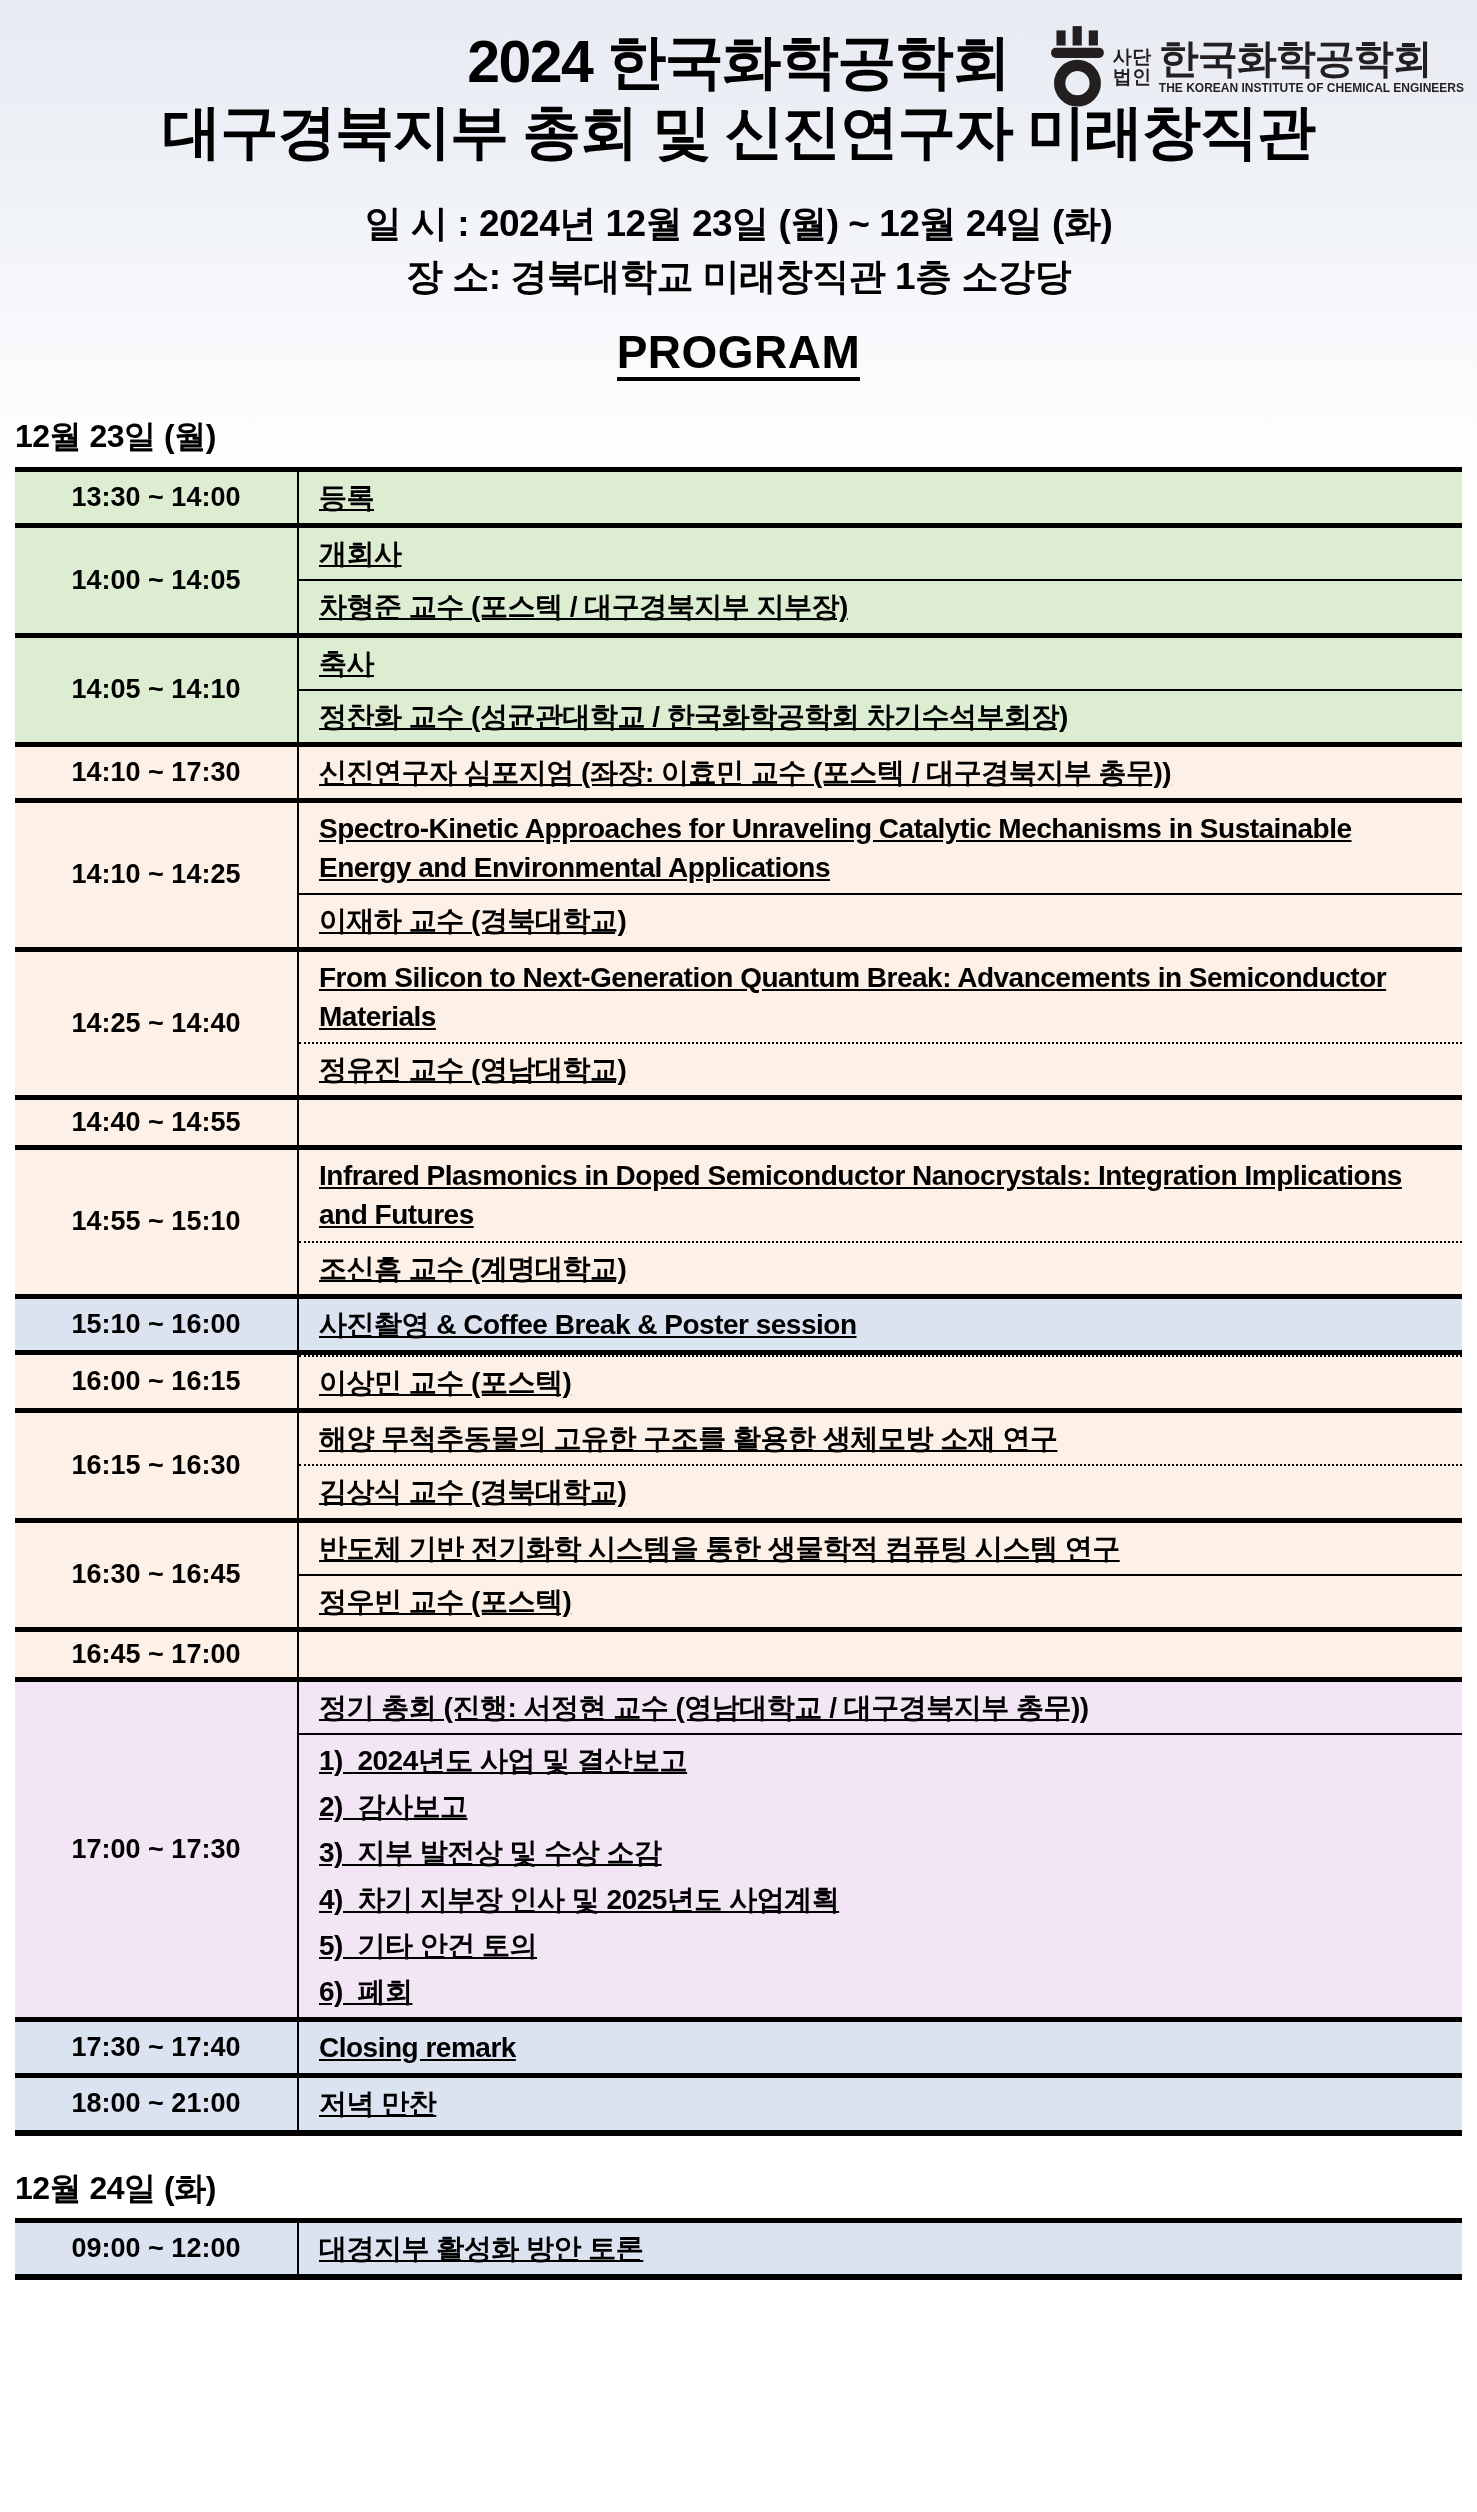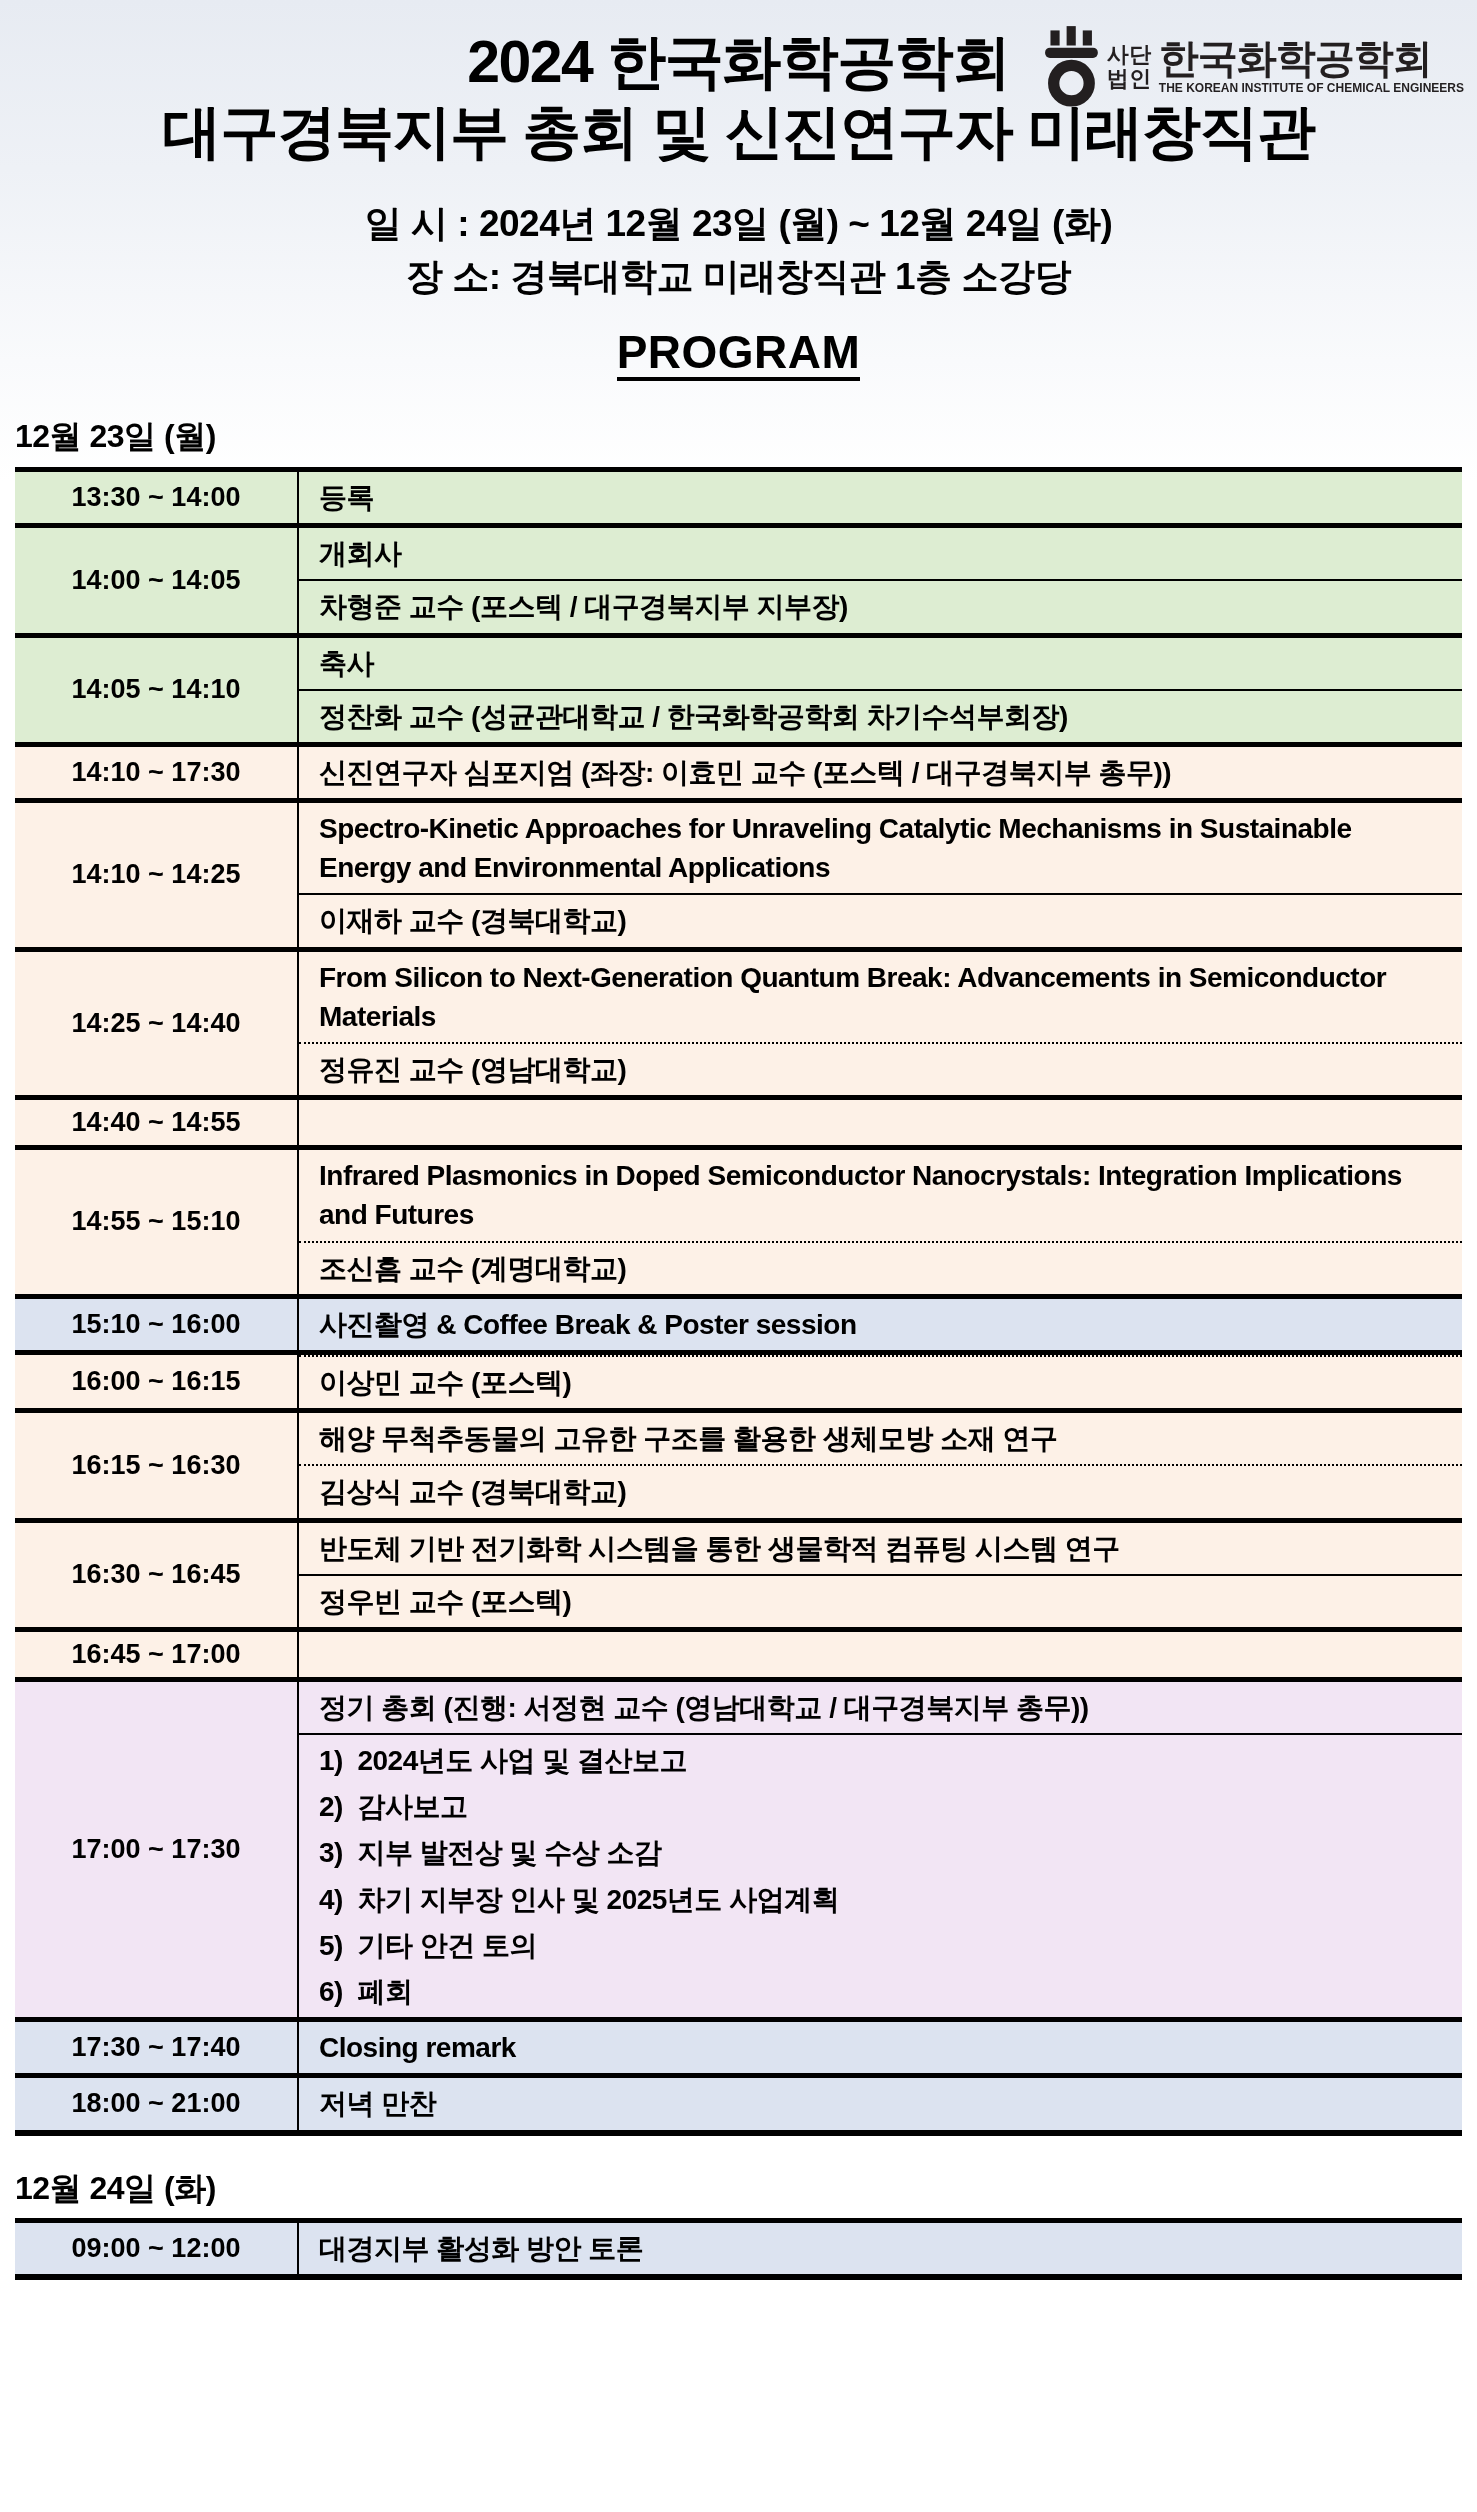--- a/index.html
+++ b/index.html
@@ -29,21 +29,21 @@
     display:inline-block; font-size:46px; line-height:1.1;
     border-bottom:4.5px solid #000; letter-spacing:0.5px;
   }
 
   
   .logo {
     position:absolute; top:26px; right:13px; z-index:2;
     display:flex; align-items:center; gap:7px; color:var(--logo,#231f20);
   }
   .logo svg { display:block; }
-  .logo-stack { display:flex; flex-direction:column; justify-content:center; line-height:1.05; font-size:22px; letter-spacing:0.5px; }
+  .logo-stack { display:flex; flex-direction:column; justify-content:center; line-height:1.05; font-size:19px; letter-spacing:0.5px; }
   .logo-main { display:flex; flex-direction:column; }
   .logo-kor { font-size:40px; line-height:1.0; letter-spacing:-1px; white-space:nowrap; }
   .logo-eng { font-size:12px; line-height:1.2; margin-top:3px; letter-spacing:0px; white-space:nowrap; }
 
   
   .section-title { font-size:32px; line-height:1.3; margin:32px 0 9px 15px; letter-spacing:-0.5px; }
   .section-title.first { margin-top:35px; }
   .ptable {
     margin:0 15px;
     border-top:5.5px solid #000;
@@ -58,20 +58,21 @@
   .t-time {
     width:274px; flex:0 0 274px;
     display:flex; align-items:center; justify-content:center;
     text-align:center; font-size:27px; letter-spacing:0px;
     border-right:2.5px solid #000; padding:7px 4px;
   }
   .t-content { flex:1; display:flex; flex-direction:column; min-width:0; }
   .t-cell {
     flex:1; display:flex; flex-direction:column; justify-content:center;
     padding:6px 23px 6px 20px;
+    text-decoration:underline;
   }
   .t-cell.sep-solid  { border-top:2px solid #000; }
   .t-cell.sep-dotted { border-top:2.5px dotted #000; }
   .t-line { font-size:28px; line-height:1.4; letter-spacing:-0.5px; }
   .t-line + .t-line { margin-top:7px; }
 </style>
 </head>
 <body>
 
 <div class="page">

